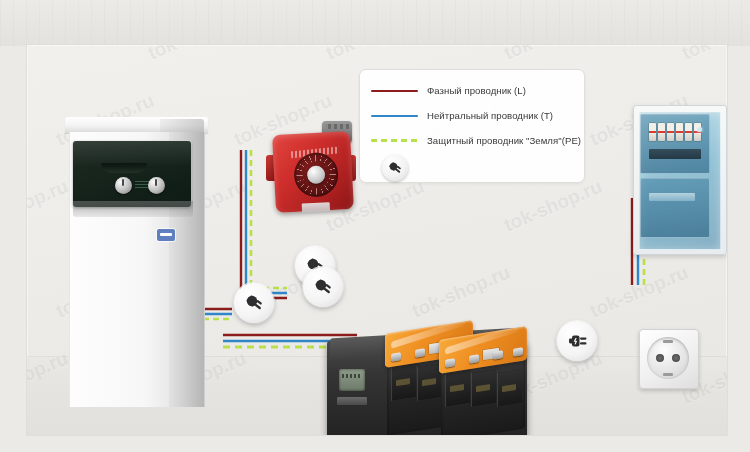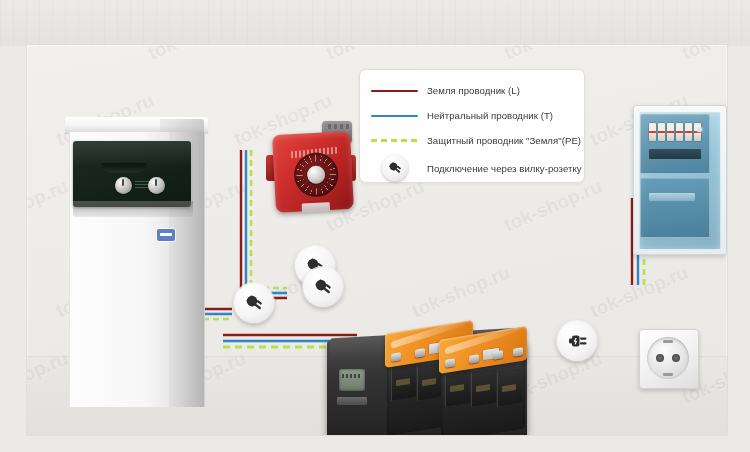--- a/index.html
+++ b/index.html
@@ -605,21 +605,21 @@
         <path d="M12.2 9 L10.4 12.2 L12.4 12.2 L11 15.4" stroke="#fff" stroke-width="1.1" fill="none" stroke-linejoin="round"></path>
       </svg>
     </div>
 
     <div class="legend">
 
       <div class="lrow">
         <div class="lswatch">
           <div class="ln solid-red"></div>
         </div>
-        <div class="ltext">Земля проводник (L)</div>
+        <div class="ltext">Фазный проводник (L)</div>
       </div>
 
       <div class="lrow">
         <div class="lswatch">
           <div class="ln solid-blue"></div>
         </div>
         <div class="ltext">Нейтральный проводник (Т)</div>
       </div>
 
       <div class="lrow">
@@ -636,19 +636,18 @@
               <g stroke="#2e2e30" stroke-width="2.2" stroke-linecap="round" fill="none">
                 <path d="M5.5 9.5 L10.5 14.5"></path>
                   <path d="M9.5 5.5 L14.5 10.5"></path>
               </g>
               <circle cx="10" cy="10" r="5" fill="#2e2e30"></circle>
               <rect x="13.5" y="12.2" width="7.5" height="2.6" rx="1.3" fill="#2e2e30" transform="rotate(38 13.5 12.2)"></rect>
               <rect x="15.5" y="8.6" width="6" height="2.4" rx="1.2" fill="#2e2e30" transform="rotate(38 15.5 8.6)"></rect>
             </svg>
           </div>
         </div>
-        <div class="ltext">Подключение через вилку-розетку</div>
       </div>
 
     </div>
 
   </div>
 </div>
 
 </body></html>

